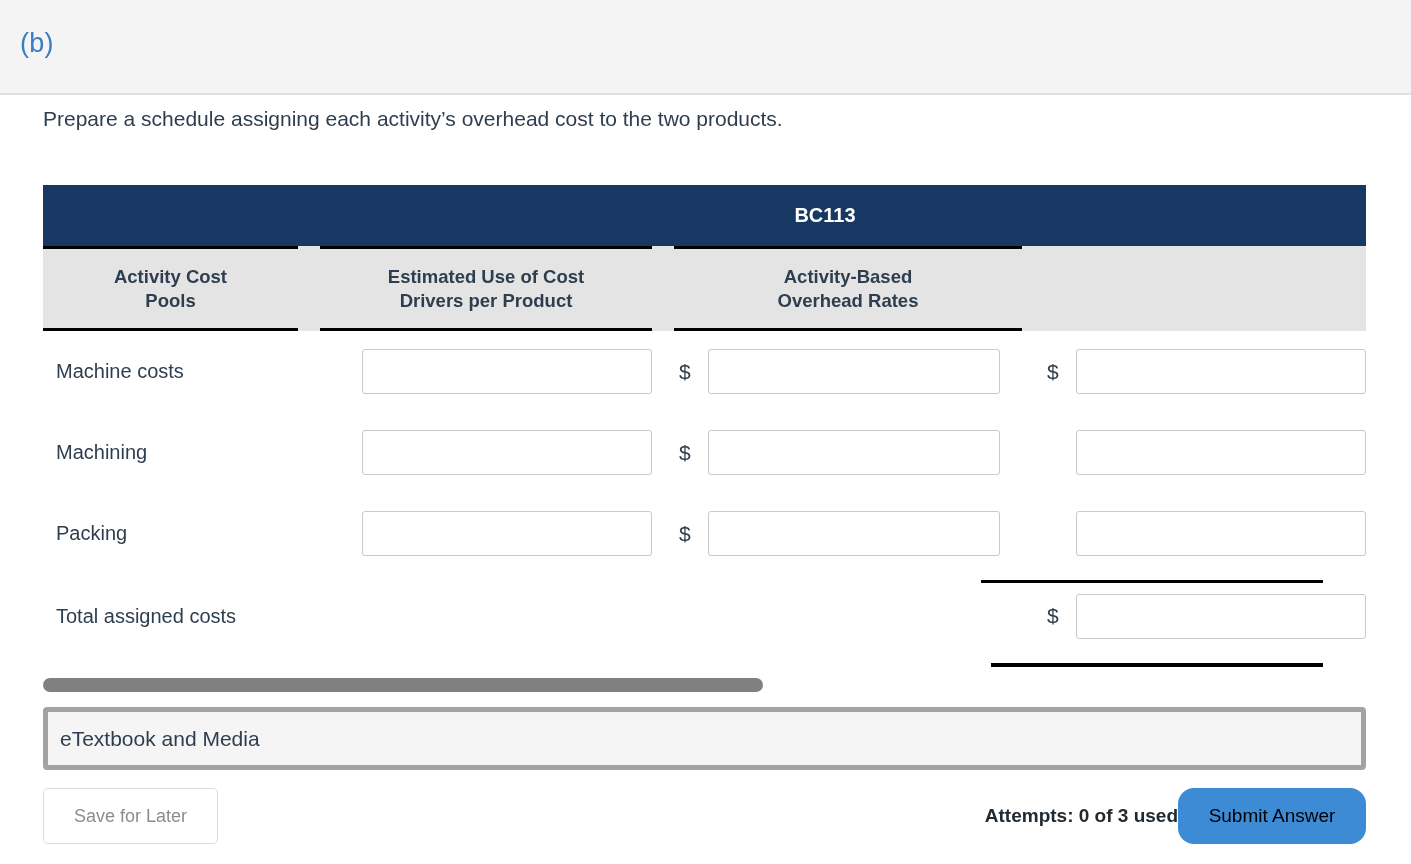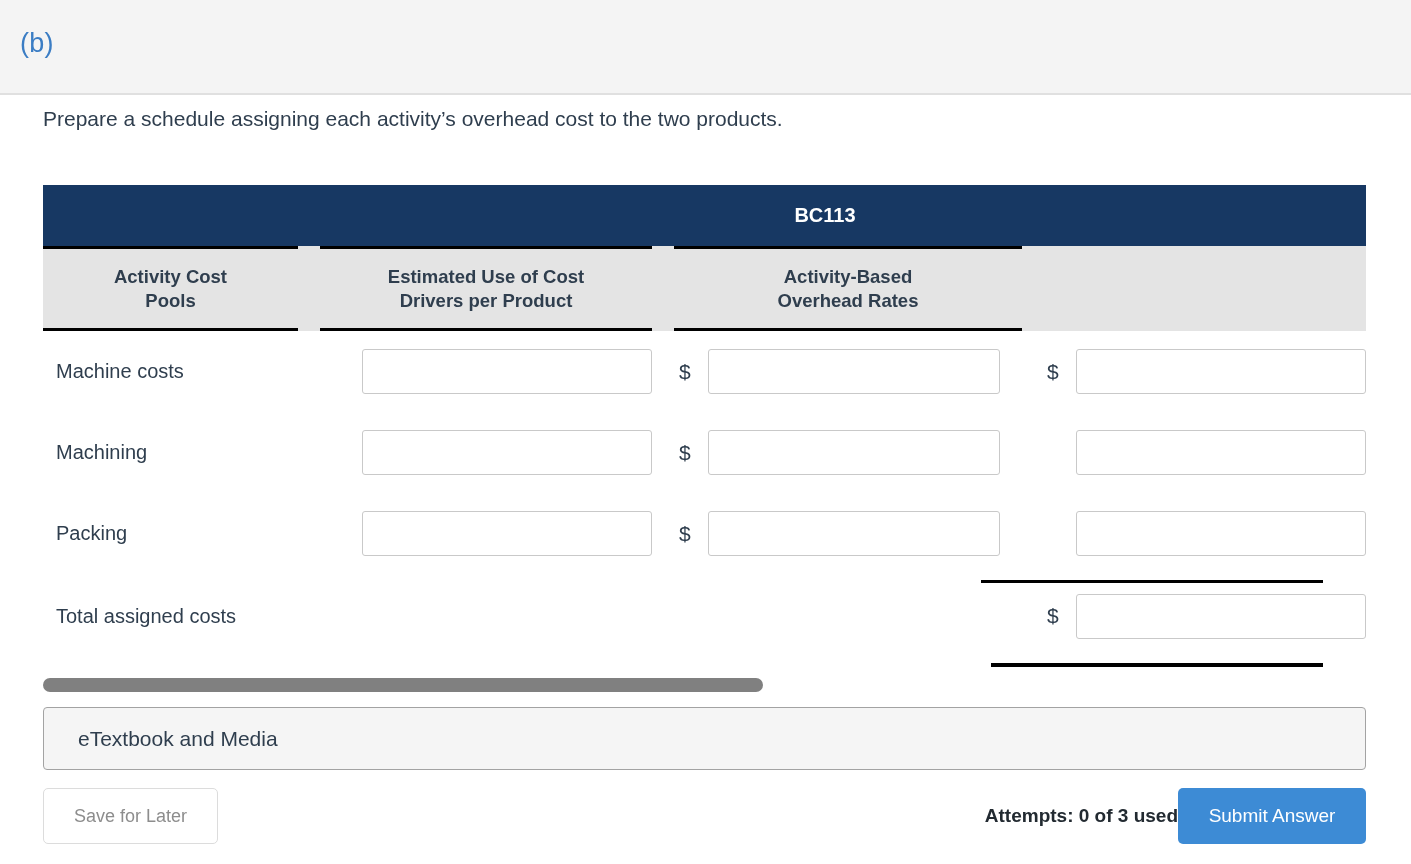--- a/index.html
+++ b/index.html
@@ -171,25 +171,25 @@
   }
 
   
   .etextbook {
     position: absolute;
     left: 43px;
     top: 612px;
     width: 1323px;
     height: 63px;
     background: #f5f5f5;
-    border: 1px solid #a3a3a3;
+    border: 5px solid #a3a3a3;
     border-radius: 4px;
     display: flex;
     align-items: center;
-    padding-left: 34px;
+    padding-left: 12px;
     font-size: 21px;
     color: #2f3e4e;
   }
 
   
   .footer {
     position: absolute;
     left: 43px;
     top: 690px;
     width: 1323px;
@@ -214,23 +214,23 @@
     align-items: center;
   }
   .attempts {
     font-size: 19px;
     font-weight: bold;
     color: #222a31;
     white-space: nowrap;
   }
   .submit-btn {
     background: #3d8bd5;
-    color: #ffffff;
+    color: #000000;
     border: none;
-    border-radius: 5px;
+    border-radius: 16px;
     width: 188px;
     height: 56px;
     font-size: 19px;
     font-family: "Liberation Sans", sans-serif;
     cursor: pointer;
   }
 </style>
 </head>
 <body>
 

